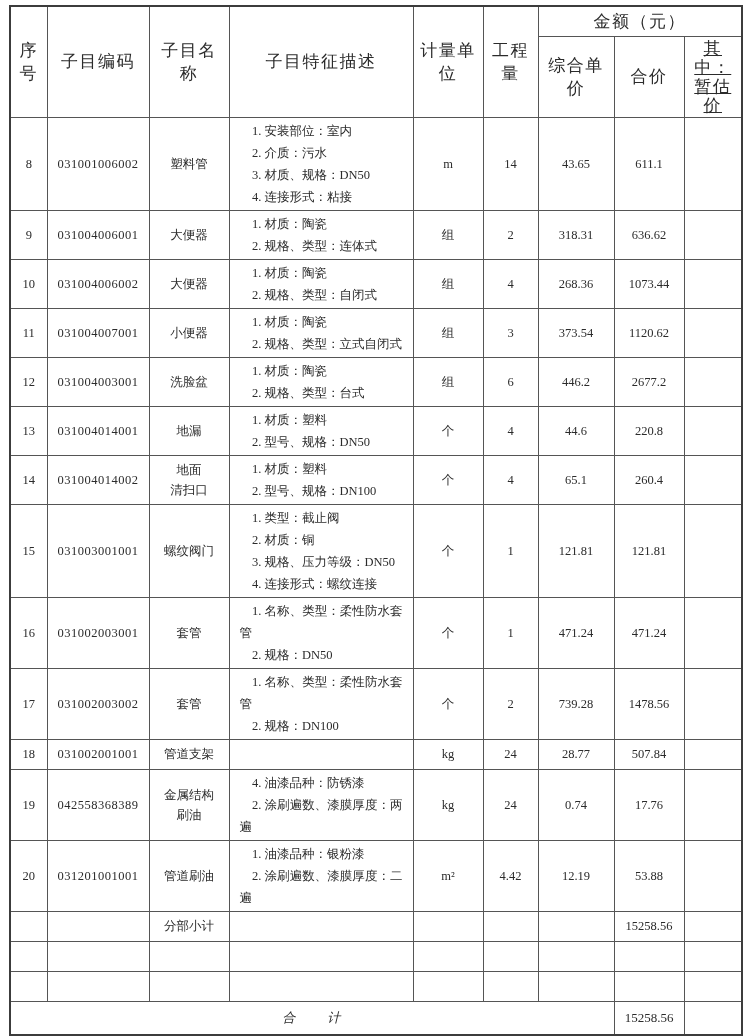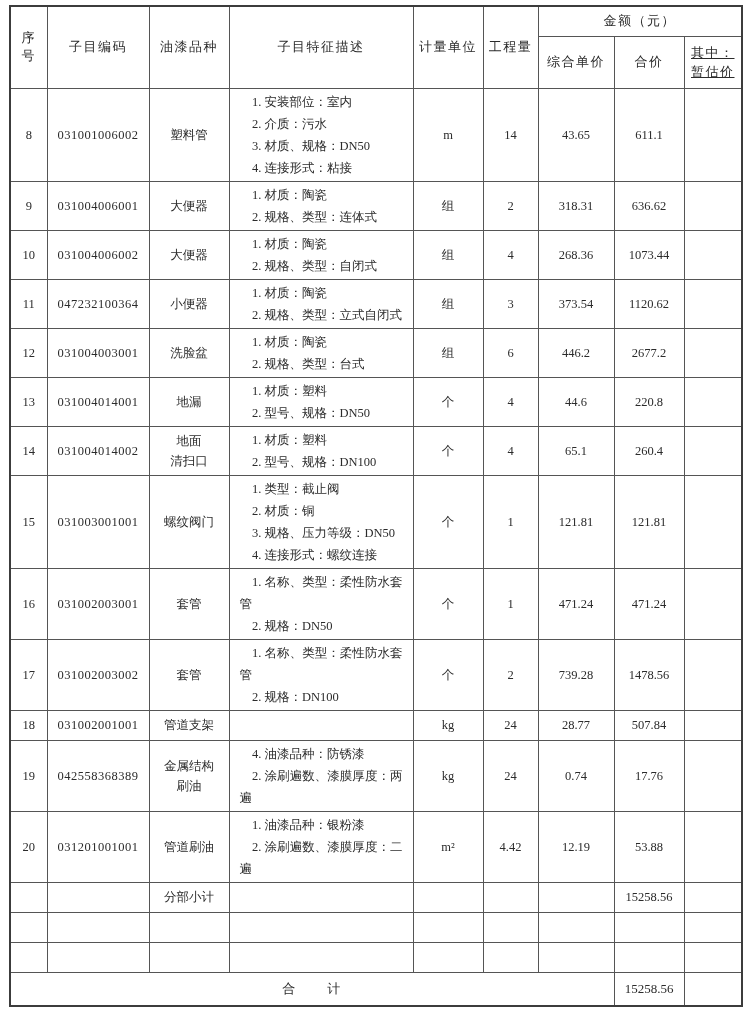--- a/index.html
+++ b/index.html
@@ -14,58 +14,58 @@
   }
   .boq th,.boq td{
     border:1px solid #555555;
     font-weight:normal;
     font-size:12.5px;
     padding:2px 4px;
     vertical-align:middle;
     overflow:hidden;
     box-sizing:border-box;
   }
-  .boq thead th{letter-spacing:1.5px;font-size:13px;}
+  .boq thead th{letter-spacing:1.5px;font-size:17px;}
   .boq thead tr.h1 th{height:30px;}
   .boq thead tr.h2 th{height:52px;}
   .c{text-align:center;}
   td.code{letter-spacing:0.5px;}
   td.name{white-space:pre-line;line-height:20px;text-align:center;font-family:Liberation Serif, serif;}
   td.features{text-align:left;padding:2px 10px;}
   .feat{
     text-indent:1em;
     text-align:justify;
     line-height:22px;
     margin:0;
   }
   td{height:30px;line-height:20px;}
   .prewrap{white-space:pre-line;line-height:19px;text-decoration:underline;}
   tr.gt td{height:34px;font-size:13px;}
-  td.gtlabel{letter-spacing:2px;}
+  td.gtlabel{letter-spacing:2px;font-style:italic;}
 </style>
 </head>
 <body>
 
 <table class="boq">
   <colgroup>
     <col style="width:37px">
       <col style="width:102px">
       <col style="width:80px">
     <col style="width:184px">
       <col style="width:70px">
       <col style="width:55px">
     <col style="width:76px">
       <col style="width:70px">
       <col style="width:58px">
   </colgroup>
   <thead>
     <tr class="h1">
       <th rowspan="2" class="c">序号</th>
       <th rowspan="2" class="c">子目编码</th>
-      <th rowspan="2" class="c">油漆品种</th>
+      <th rowspan="2" class="c">子目名称</th>
       <th rowspan="2" class="c">子目特征描述</th>
       <th rowspan="2" class="c">计量单位</th>
       <th rowspan="2" class="c">工程量</th>
       <th colspan="3" class="c">金额（元）</th>
     </tr>
     <tr class="h2">
       <th class="c">综合单价</th>
       <th class="c">合价</th>
       <th class="c prewrap">其中：
 暂估价</th>
@@ -111,21 +111,21 @@
           <div class="feat">2. 规格、类型：自闭式</div>
         </td>
         <td class="c">组</td>
         <td class="c">4</td>
         <td class="c">268.36</td>
         <td class="c">1073.44</td>
         <td class="c"></td>
       </tr>
       <tr>
         <td class="c">11</td>
-        <td class="c code">047232100364</td>
+        <td class="c code">031004007001</td>
         <td class="name">小便器</td>
         <td class="features">
           <div class="feat">1. 材质：陶瓷</div>
           <div class="feat">2. 规格、类型：立式自闭式</div>
         </td>
         <td class="c">组</td>
         <td class="c">3</td>
         <td class="c">373.54</td>
         <td class="c">1120.62</td>
         <td class="c"></td>

